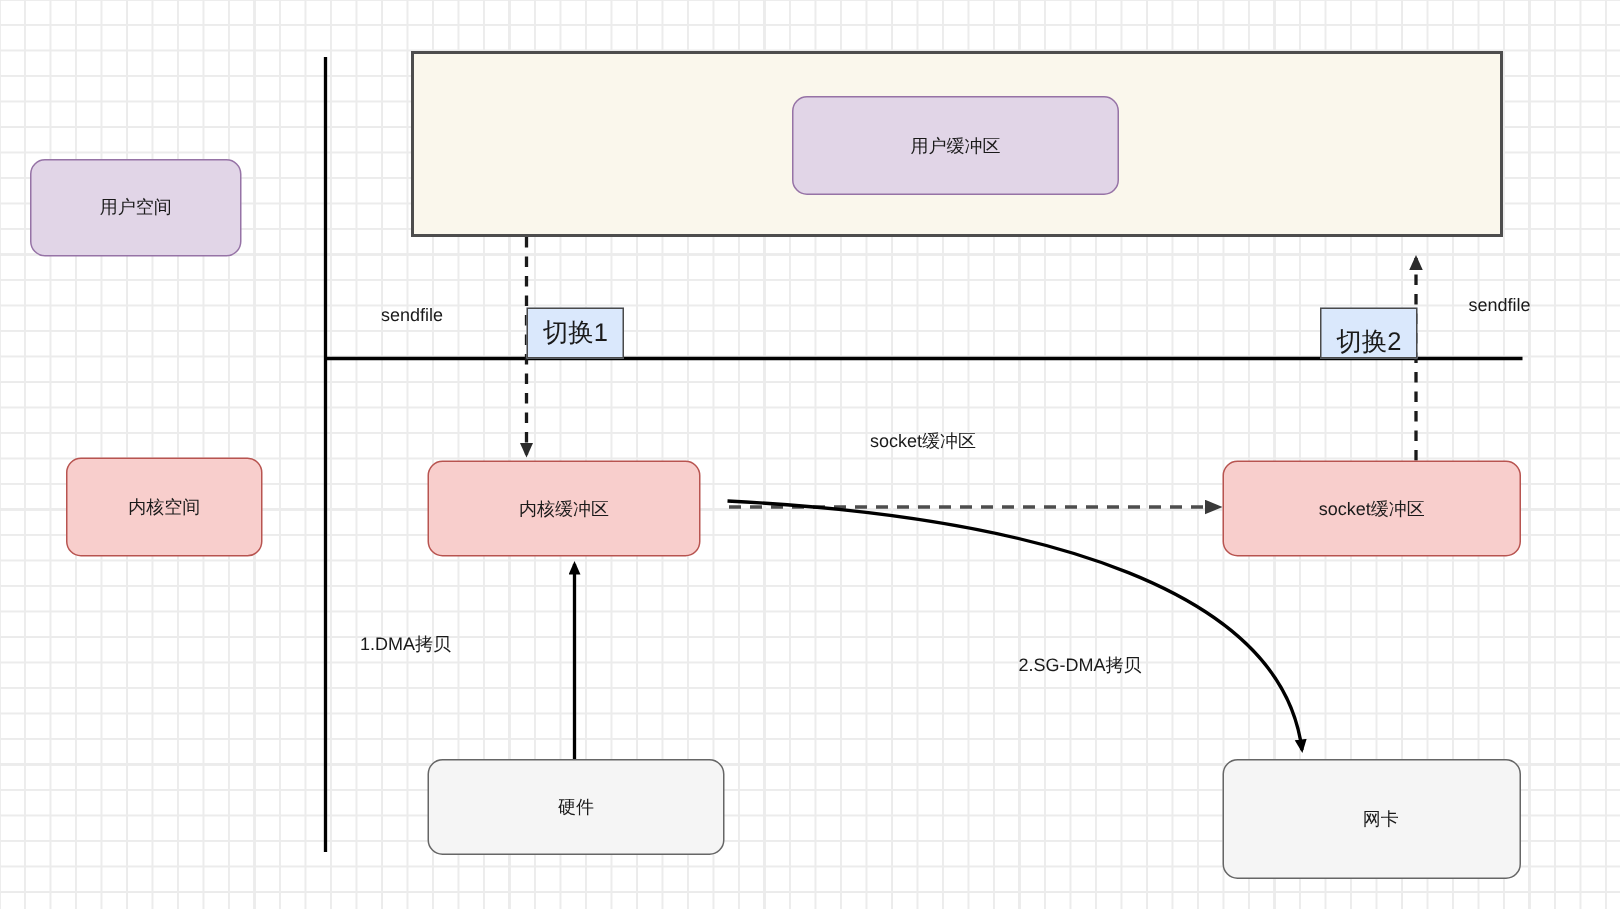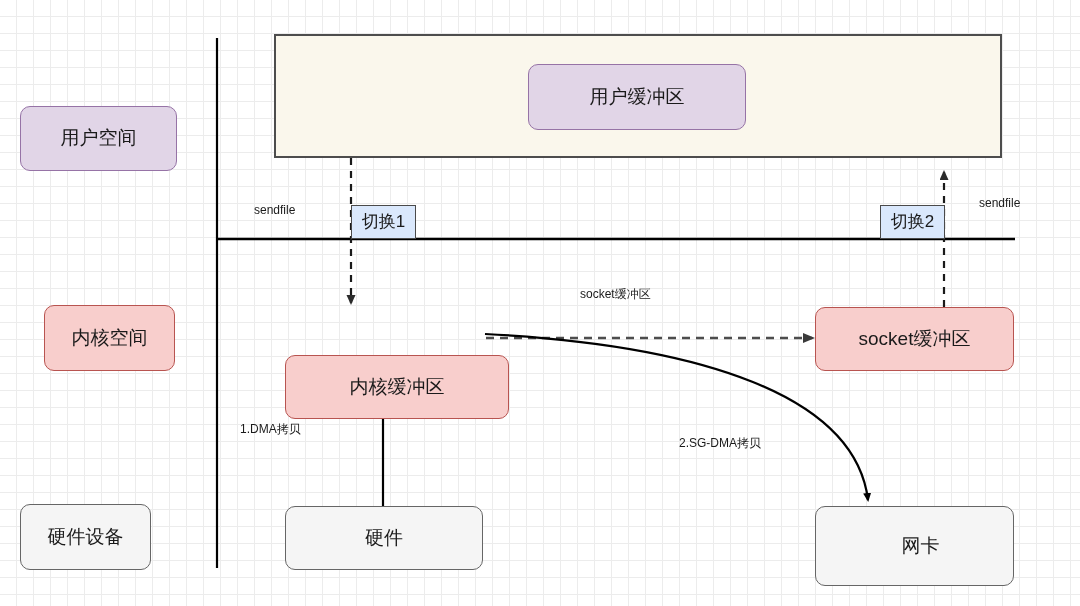--- a/index.html
+++ b/index.html
@@ -28,21 +28,21 @@
     width: 1080px;
     height: 606px;
     pointer-events: none;
   }
   .node {
     position: absolute;
     box-sizing: border-box;
     display: flex;
     align-items: center;
     justify-content: center;
-    font-size: 19px;
+    font-size: 12px;
     color: #1a1a1a;
     line-height: 1.2;
     text-align: center;
   }
   .legend-box {
     border-radius: 10px;
     border-width: 1px;
     border-style: solid;
   }
   .legend-user {
@@ -116,47 +116,44 @@
 
     <line x1="944" y1="307" x2="944" y2="172" stroke="#1a1a1a" stroke-width="2.2" stroke-dasharray="7 6" marker-end="url(#arrow-dash)"></line>
 
     <line x1="486" y1="338" x2="812" y2="338" stroke="#4d4d4d" stroke-width="2.4" stroke-dasharray="8 6" marker-end="url(#arrow-dash-r)"></line>
 
     <line x1="383" y1="508" x2="383" y2="376" stroke="#000000" stroke-width="2.2" marker-end="url(#arrow-solid)"></line>
 
     <path d="M 485 334 C 700 345, 855 395, 868 500" fill="none" stroke="#000000" stroke-width="2.2" marker-end="url(#arrow-solid)"></path>
   </svg>
 
-  <div class="node legend-box legend-user" style="left:20px; top:106px; width:157px; height:65px;">
+  <div class="node legend-box legend-user" style="left:20px; top:106px; width:141px; height:65px;">
     <span>用户空间</span>
   </div>
 
   <div class="node legend-box legend-kernel" style="left:20px; top:305px; width:131px; height:66px;margin-left:24px;">
     <span>内核空间</span>
   </div>
 
-  <div class="node legend-box legend-hw" style="left:20px; top:504px; width:131px; height:66px;">
-    <span>硬件设备</span>
-  </div>
 
   <div class="node container-box" style="left:274px; top:34px; width:728px; height:124px;"></div>
 
   <div class="node buf-user" style="left:528px; top:64px; width:218px; height:66px;">
     <span>用户缓冲区</span>
   </div>
 
   <div class="node switch-box" style="left:351px; top:205px; width:65px; height:34px;">
     <span>切换1</span>
   </div>
 
-  <div class="node switch-box" style="left:880px; top:205px; width:65px; height:34px;">
+  <div class="node switch-box" style="left:880px; top:205px; width:65px; height:34px;align-items:flex-end;">
     <span>切换2</span>
   </div>
 
-  <div class="node buf-kernel" style="left:285px; top:307px; width:224px; height:64px;margin-top:48px;">
+  <div class="node buf-kernel" style="left:285px; top:307px; width:182px; height:64px;">
     <span>内核缓冲区</span>
   </div>
 
   <div class="node buf-kernel" style="left:815px; top:307px; width:199px; height:64px;">
     <span>socket缓冲区</span>
   </div>
 
   <div class="node buf-hw" style="left:285px; top:506px; width:198px; height:64px;">
     <span>硬件</span>
   </div>

